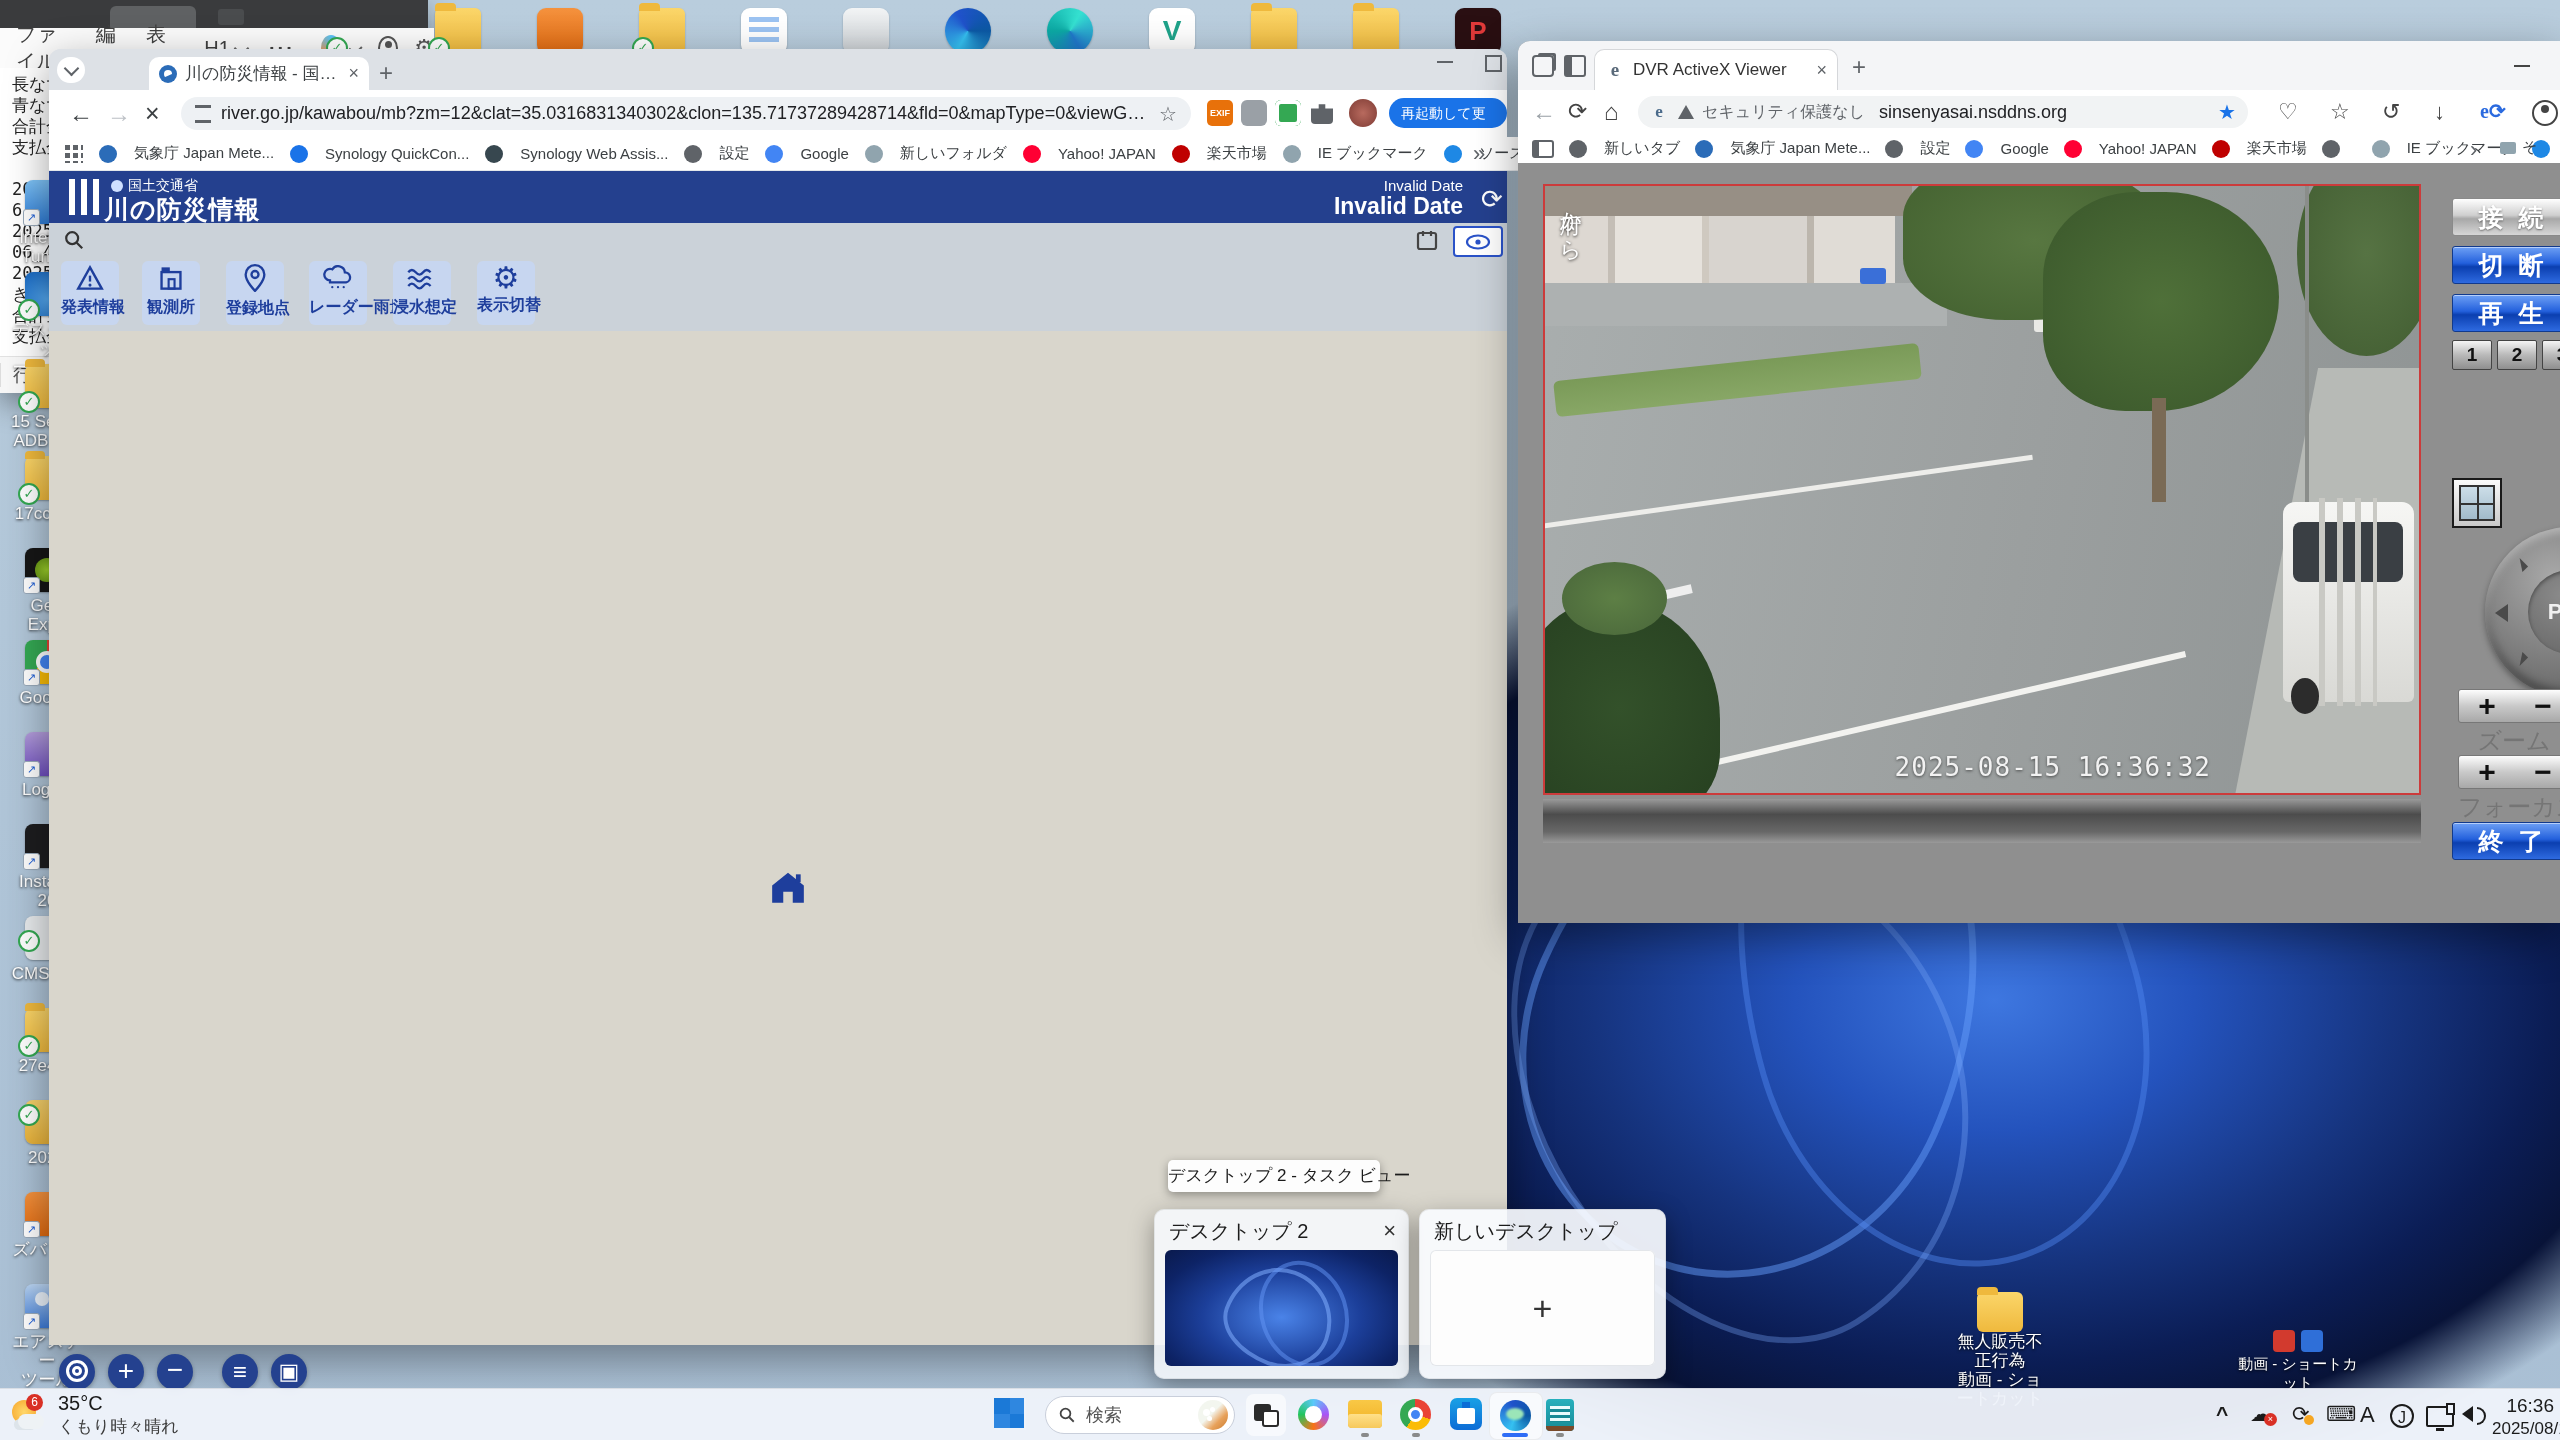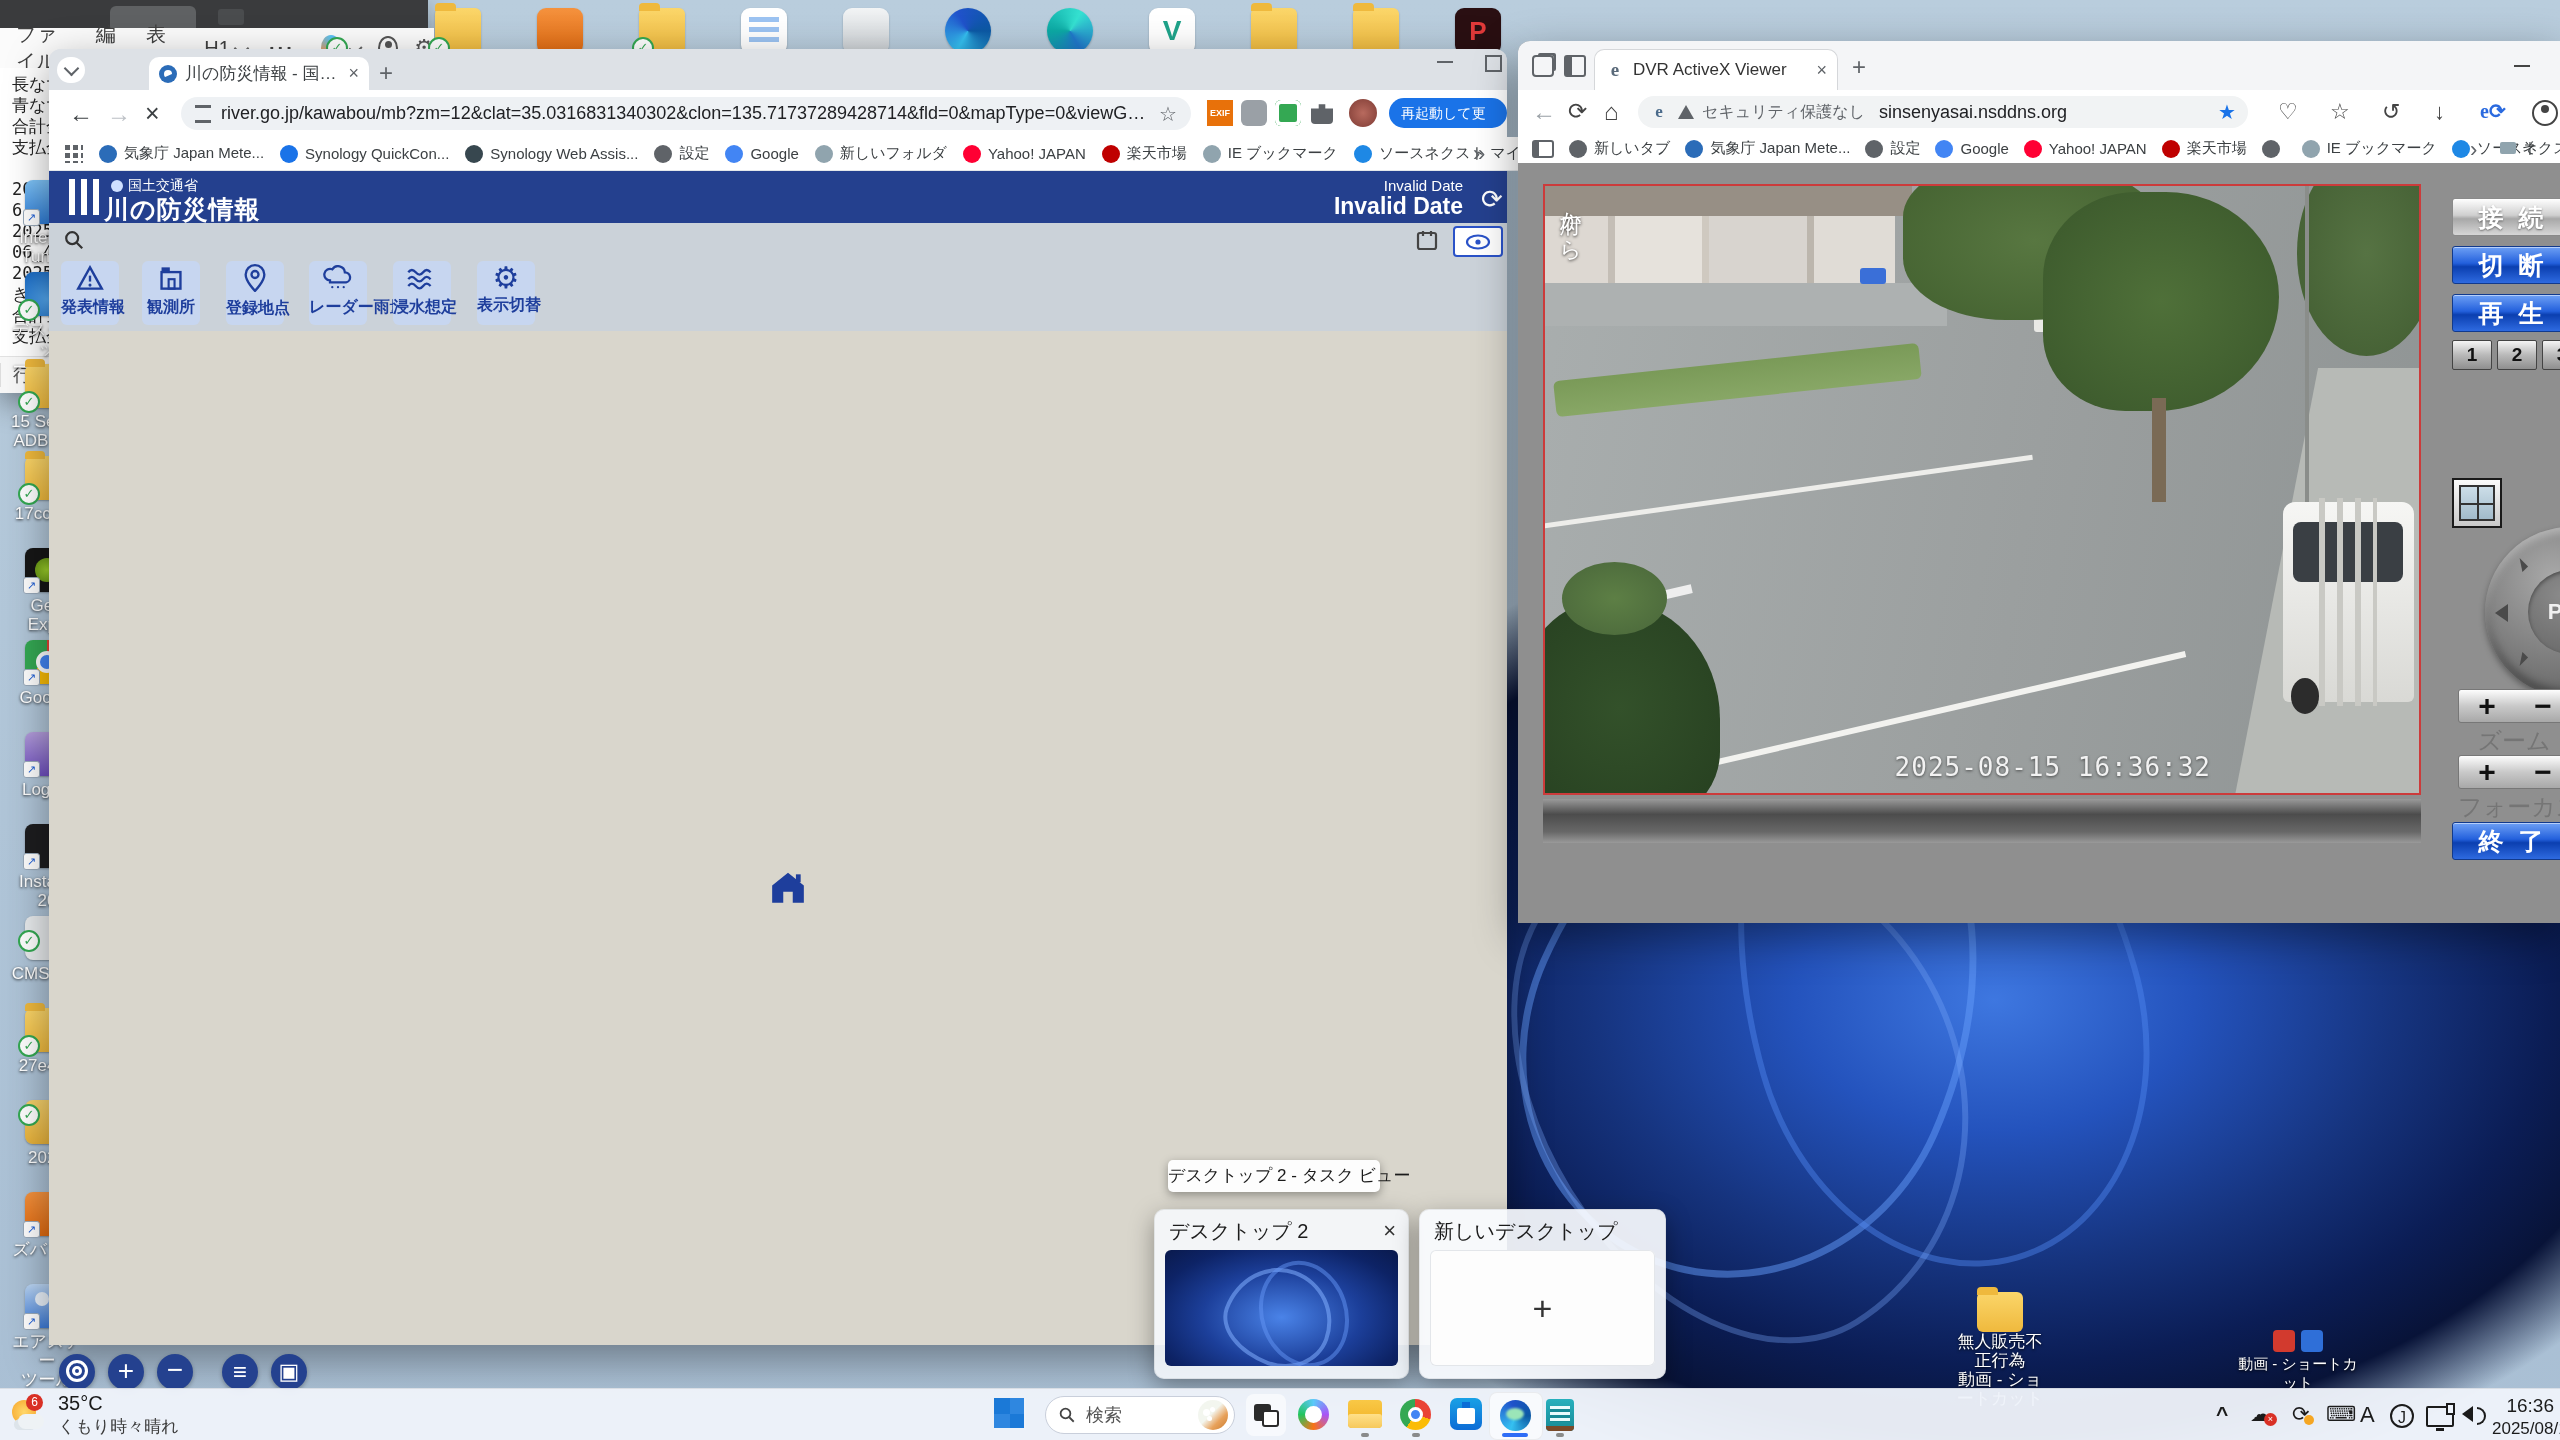--- a/index.html
+++ b/index.html
@@ -42,21 +42,21 @@
   .ic-teal{background:conic-gradient(from 30deg,#35e1d1,#2077cb,#0ca9a4,#35e1d1);border-radius:50%}
   .ic-v{background:#fff}.ic-v::after{content:"V";position:absolute;inset:0;text-align:center;line-height:46px;font-size:28px;font-weight:bold;color:#1fa38a}
   .ic-pdvd{background:#2a0f12}.ic-pdvd::after{content:"P";position:absolute;inset:0;text-align:center;line-height:46px;font-size:26px;font-weight:bold;color:#e23a3a}
   .check::after{content:"✓";position:absolute;left:-7px;bottom:-5px;width:18px;height:18px;background:#fff;border:2px solid #33a852;color:#33a852;border-radius:50%;font-size:13px;line-height:17px;text-align:center;z-index:3}
   .sc::before{content:"↗";position:absolute;left:-2px;bottom:-2px;width:15px;height:15px;background:#fff;color:#1f5fd6;border:1px solid #9ab;border-radius:3px;font-size:11px;line-height:14px;text-align:center;z-index:3}
 
   
   #chrome{left:49px;top:49px;width:1458px;height:1296px;background:#dee1e6;z-index:10}
   .ctab{position:absolute;left:100px;top:8px;width:220px;height:33px;background:#fff;border-radius:10px 10px 0 0;display:flex;align-items:center;padding:0 10px;box-sizing:border-box}
   .gbtn{color:#5f6368;font-size:20px}
-  .bmitem{display:flex;align-items:center;gap:7px;font-size:15px;color:#3c4043;white-space:nowrap}
+  .bmitem{display:flex;align-items:center;gap:17px;font-size:15px;color:#3c4043;white-space:nowrap}
   .fav{width:18px;height:18px;border-radius:50%;flex:0 0 auto}
   .chev{display:inline-block;width:9px;height:9px;border-right:2px solid #5f6368;border-bottom:2px solid #5f6368;transform:rotate(45deg)}
   .hbar{height:3px;background:#fff;border-radius:2px}
   .rtool{position:absolute;width:58px;height:64px;background:#c7d6f0;border-radius:6px;text-align:center;cursor:pointer}
   .rtool .lab{font-size:16px;font-weight:bold;color:#1e3e9c;margin-top:2px;white-space:nowrap}
   .mapcircle{position:absolute;width:36px;height:36px;border-radius:50%;background:#24418f;color:#fff;text-align:center;box-shadow:0 2px 4px rgba(0,0,0,.3)}
 
   
   #dvr{left:1518px;top:41px;width:1042px;height:882px;background:#8f8f8f;border-radius:12px 0 0 0;overflow:hidden;z-index:10}
   .ebtn3d{position:absolute;left:2452px;width:120px;height:36px;border:1px solid #123a8c;border-radius:3px;
@@ -258,21 +258,21 @@
 
     <div class="abs" style="left:0;top:41px;width:1458px;height:47px;background:#fff">
       <div class="abs gbtn" style="left:20px;top:10px;font-size:24px;color:#3c4043">←</div>
       <div class="abs gbtn" style="left:58px;top:10px;font-size:24px;color:#bdc1c6">→</div>
       <div class="abs gbtn" style="left:96px;top:9px;font-size:25px;color:#3c4043">×</div>
       <div class="abs f" style="left:132px;top:7px;width:1010px;height:33px;background:#eef1f4;border-radius:17px;padding:0 14px;box-sizing:border-box">
         <div style="width:16px;height:12px;border-top:3px solid #5f6368;border-bottom:3px solid #5f6368;margin-right:10px"></div>
         <div style="font-size:18px;color:#202124;overflow:hidden;text-overflow:ellipsis;white-space:nowrap;flex:1">river.go.jp/kawabou/mb?zm=12&amp;clat=35.0316831340302&amp;clon=135.71737289428714&amp;fld=0&amp;mapType=0&amp;viewGrpStg=0&amp;viewRd=1&amp;viewRW=...</div>
         <div style="font-size:20px;color:#5f6368;margin-left:8px">☆</div>
       </div>
-      <div class="abs" style="left:1158px;top:10px;width:26px;height:26px;background:#e8710a;border-radius:0;color:#fff;font-size:9px;font-weight:bold;text-align:center;line-height:26px">EXIF</div>
+      <div class="abs" style="left:1158px;top:10px;width:26px;height:26px;background:#e8710a;border-radius:5px;color:#fff;font-size:9px;font-weight:bold;text-align:center;line-height:26px">EXIF</div>
       <div class="abs" style="left:1192px;top:10px;width:26px;height:26px;background:#9aa0a6;border-radius:6px"></div>
       <div class="abs" style="left:1226px;top:10px;width:26px;height:26px;background:#34a853;border-radius:6px;box-shadow:inset 0 0 0 4px #fff,inset 0 0 0 8px #34a853"></div>
       <div class="abs" style="left:1262px;top:12px;width:22px;height:22px;background:#5f6368;border-radius:4px;clip-path:polygon(0 30%,35% 30%,35% 10%,65% 10%,65% 30%,100% 30%,100% 100%,0 100%)"></div>
       <div class="abs" style="left:1300px;top:9px;width:28px;height:28px;border-radius:50%;background:radial-gradient(#b86a5e,#7e3b34)"></div>
       <div class="abs" style="left:1340px;top:8px;height:30px;background:#1a73e8;border-radius:15px;color:#fff;font-size:14px;line-height:30px;padding:0 12px">再起動して更新する</div>
       <div class="abs" style="left:1478px;top:8px;font-size:20px;color:#5f6368;letter-spacing:0">⋮</div>
     </div>
 
     <div class="abs f" style="left:0;top:88px;width:1458px;height:33px;background:#fff;border-bottom:1px solid #e4e7ea;gap:16px;padding-left:16px;overflow:hidden">
       <div style="width:18px;height:18px;flex:0 0 auto;background:repeating-linear-gradient(#5f6368 0 5px,#fff 5px 8px),repeating-linear-gradient(90deg,#5f6368 0 5px,#fff 5px 8px);background-blend-mode:lighten"></div>

